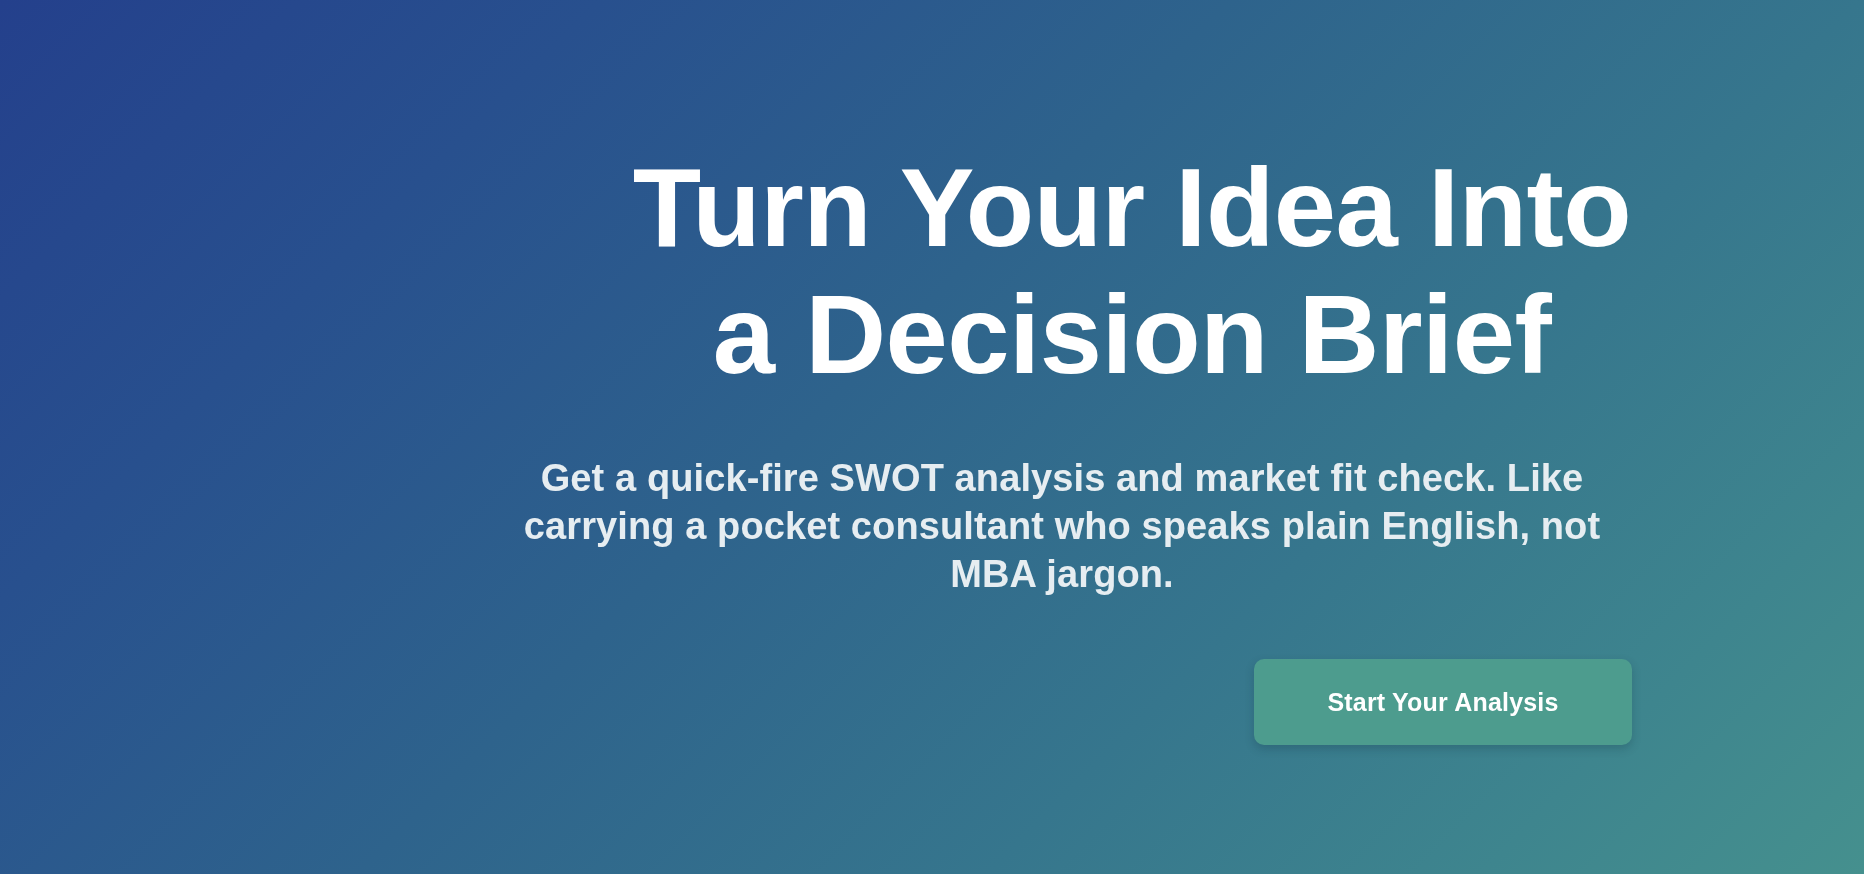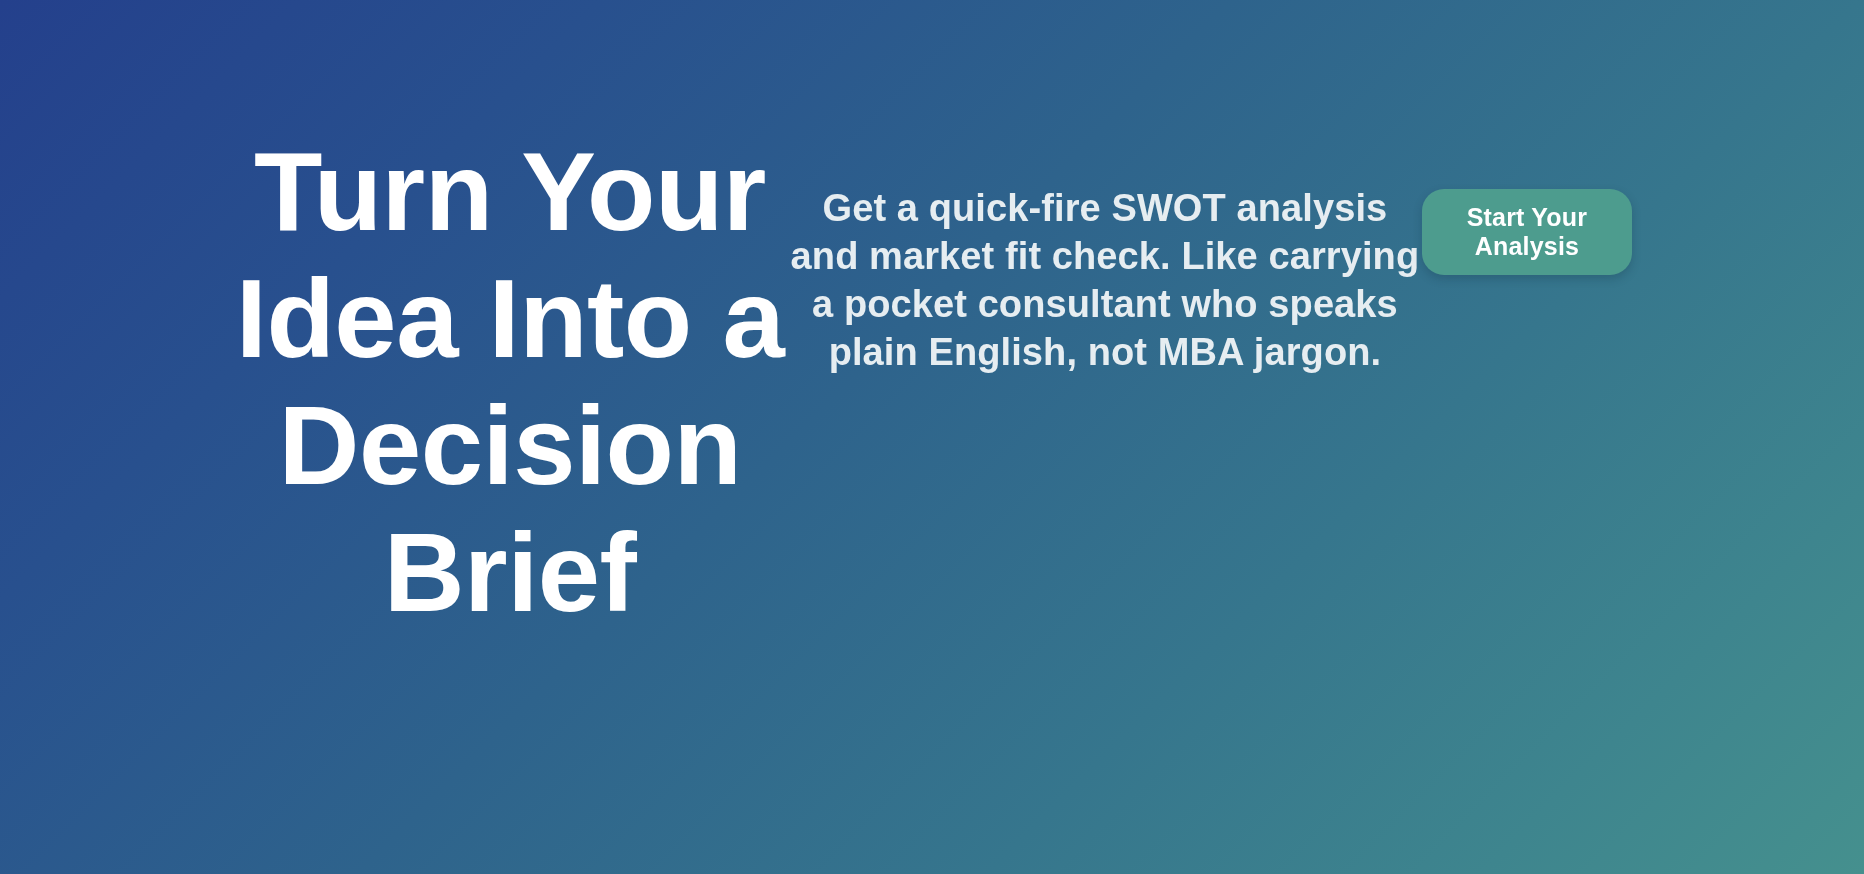--- a/index.html
+++ b/index.html
@@ -28,25 +28,25 @@
         #45908E 100%);
     display: flex;
     flex-direction: column;
     align-items: center;
     justify-content: flex-start;
     text-align: center;
   }
 
   .hero-inner {
     width: 1400px;
-    margin: 0 auto;
+    margin: 16px auto;
     padding-top: 128px;
     display: flex;
-    flex-direction: row;
-    align-items: flex-start;
+    flex-direction: column;
+    align-items: flex-end;
   }
 
   #hero-title {
     font-size: 112px;
     line-height: 127px;
     font-weight: 900;
     color: #ffffff;
     letter-spacing: -0.5px;
     width: 1000px;
     text-rendering: optimizeLegibility;
@@ -63,21 +63,21 @@
   }
 
   #cta-button {
     margin-top: 61px;
     display: inline-flex;
     align-items: center;
     justify-content: center;
     width: 378px;
     height: 86px;
     border: none;
-    border-radius: 22px;
+    border-radius: 10px;
     background: #4D9C8E;
     color: #ffffff;
     font-family: "Liberation Sans", sans-serif;
     font-size: 25px;
     font-weight: 700;
     letter-spacing: 0.2px;
     cursor: pointer;
     box-shadow: 0 4px 10px rgba(12, 40, 55, 0.22);
     -webkit-font-smoothing: antialiased;
   }

